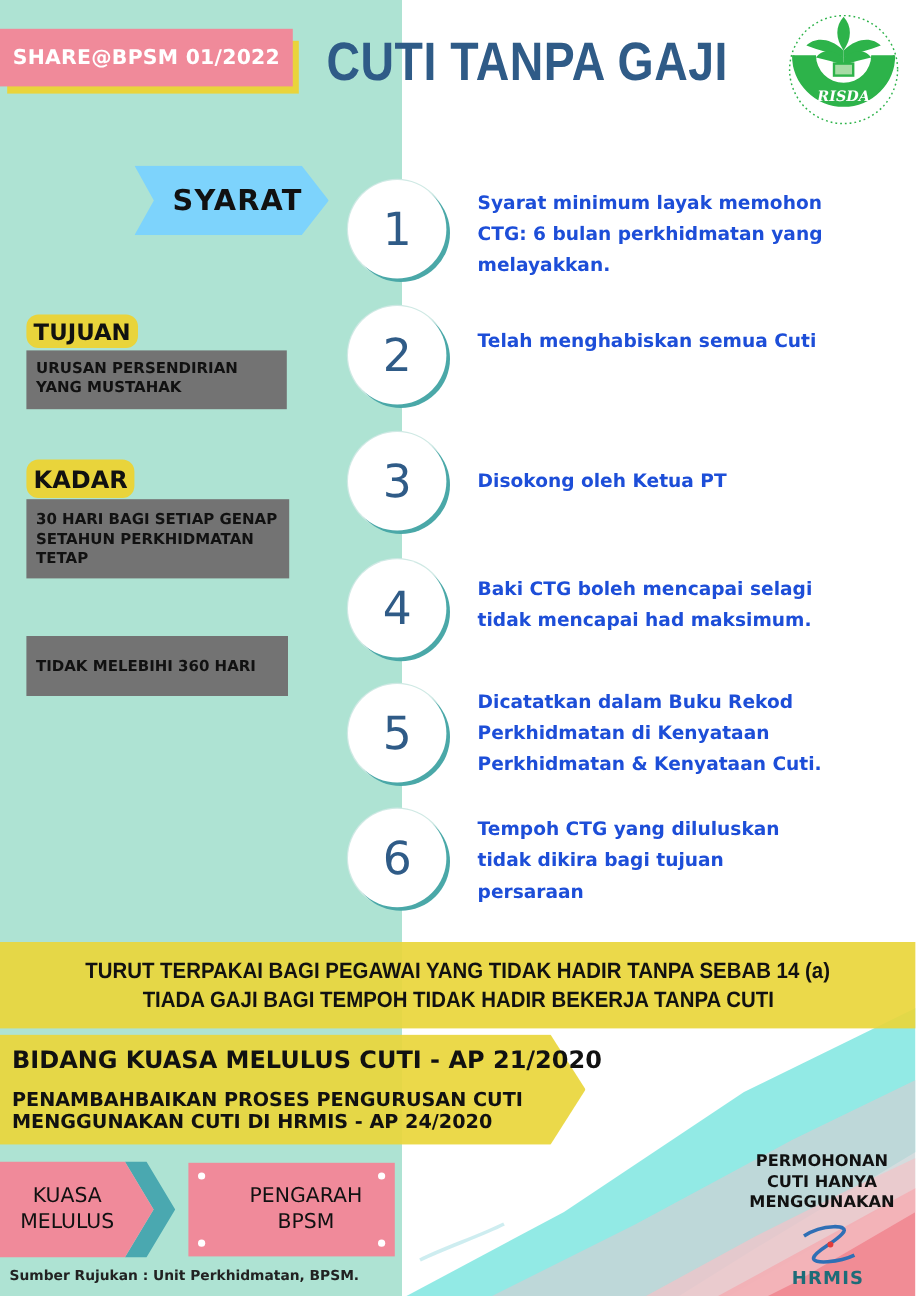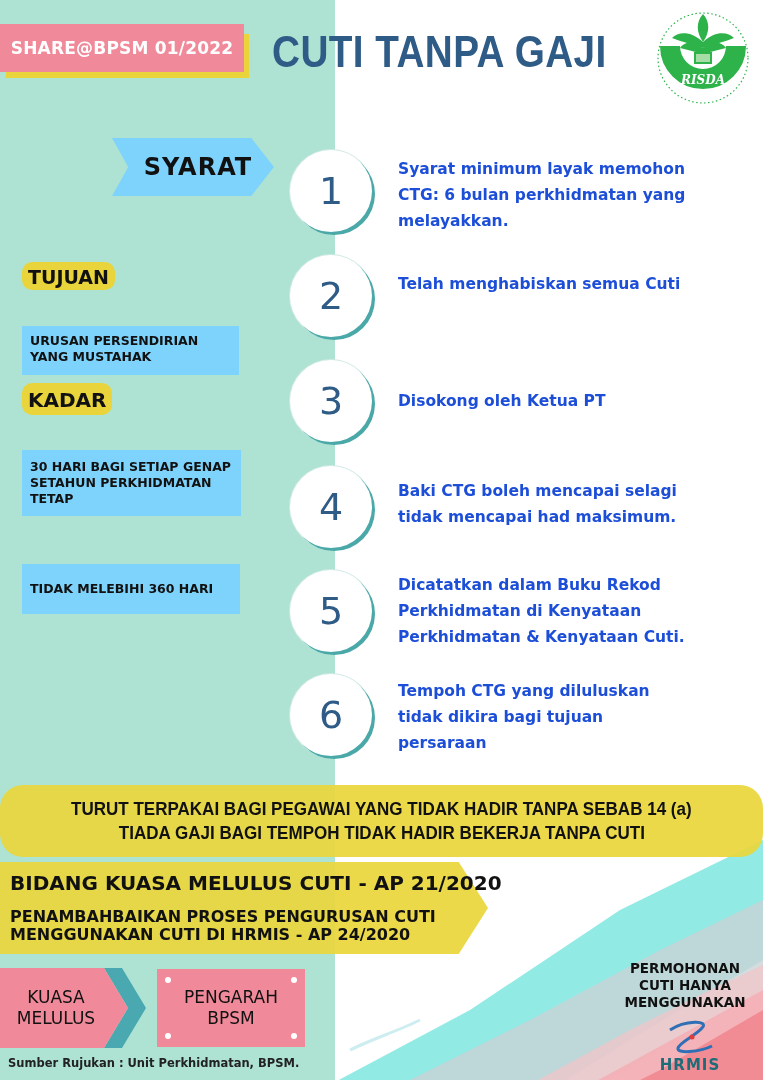--- a/index.html
+++ b/index.html
@@ -13,40 +13,40 @@
   .title { left:272px; top:26px; color:#2f5b87; font-family:"Liberation Sans", sans-serif; font-weight:bold; font-size:45px; letter-spacing:0.5px; transform:scaleX(0.86); transform-origin:left center; white-space:nowrap; }
 
   
   .logo { left:656px; top:8px; width:94px; height:98px; }
 
   
   .syarat { left:112px; top:138px; width:162px; height:58px; background:#7dd3fc; clip-path:polygon(0 0, 86% 0, 100% 50%, 86% 100%, 0 100%, 10% 50%); display:flex; align-items:center; justify-content:center; font-weight:bold; font-size:24px; color:#111; letter-spacing:1px; padding-left:10px; box-sizing:border-box; }
 
   
   .label-yellow { background:#e9d43b; color:#111; font-weight:bold; font-size:19px; padding:2px 6px 0 6px; height:28px; box-sizing:border-box; display:flex; align-items:center;border-radius:10px; }
-  .box-teal { background:#7dd3fc; color:#111; font-weight:bold; font-size:12.5px; line-height:16px; box-sizing:border-box; padding:7px 8px;margin-top:34px; }
+  .box-teal { background:#737373; color:#111; font-weight:bold; font-size:12.5px; line-height:16px; box-sizing:border-box; padding:7px 8px; }
 
   
   .circle { width:82px; height:82px; border-radius:50%; background:#fff; box-shadow: 3px 3px 0 0 #4aa8a8, 0 0 0 1px #cfe9e4; display:flex; align-items:center; justify-content:center; color:#2f5b87; font-size:38px; font-family:"DejaVu Sans", sans-serif; }
   .cond-text { color:#1d4ed8; font-weight:bold; font-size:15.5px; line-height:26px; width:320px; }
 
   
-  .banner1 { left:0; top:785px; width:763px; height:72px; background:rgba(233,214,59,0.92); display:flex; flex-direction:column; align-items:center; justify-content:center;border-radius:23px; }
+  .banner1 { left:0; top:785px; width:763px; height:72px; background:rgba(233,214,59,0.92); display:flex; flex-direction:column; align-items:center; justify-content:center; }
   .banner1 span { font-family:"Liberation Sans", sans-serif; font-weight:bold; font-size:18.5px; color:#111; line-height:24px; transform:scaleX(0.92); white-space:nowrap; }
   .banner2 { left:0; top:862px; width:488px; height:92px; background:rgba(233,214,59,0.92); clip-path:polygon(0 0, 94% 0, 100% 50%, 94% 100%, 0 100%); }
   .b2-t1 { left:10px; top:871px; font-weight:bold; font-size:20px; color:#111; white-space:nowrap; }
   .b2-t2 { left:10px; top:908px; font-weight:bold; font-size:16px; color:#111; line-height:18px; white-space:nowrap; }
 
   
   .paint { left:330px; top:840px; width:433px; height:240px; }
 
   
   .kuasa { left:0; top:968px; width:146px; height:80px; }
   .kuasa-text { left:0; top:968px; width:112px; height:80px; display:flex; flex-direction:column; align-items:center; justify-content:center; font-size:17px; color:#111; line-height:21px; }
-  .pengarah { left:157px; top:969px; width:148px; height:78px; background:#f08a9a; display:flex; flex-direction:column; align-items:center; justify-content:center; font-size:17px; color:#111; line-height:21px; }
+  .pengarah { left:157px; top:969px; width:148px; height:78px; background:#f08a9a; display:flex; flex-direction:column; align-items:center; justify-content:center; font-size:17px; color:#111; line-height:21px;padding-left:24px; }
   .dot { position:absolute; width:6px; height:6px; border-radius:50%; background:#fff; }
   .source { left:8px; top:1056px; font-size:11.5px; font-weight:bold; color:#222; }
 
   .permohonan { left:612px; top:960px; width:146px; text-align:center; font-weight:bold; font-size:13.5px; line-height:17px; color:#111; }
   .hrmis { left:640px; top:1010px; width:100px; height:64px; }
 </style>
 </head>
 <body>
 
 <div class="left-panel"></div>

